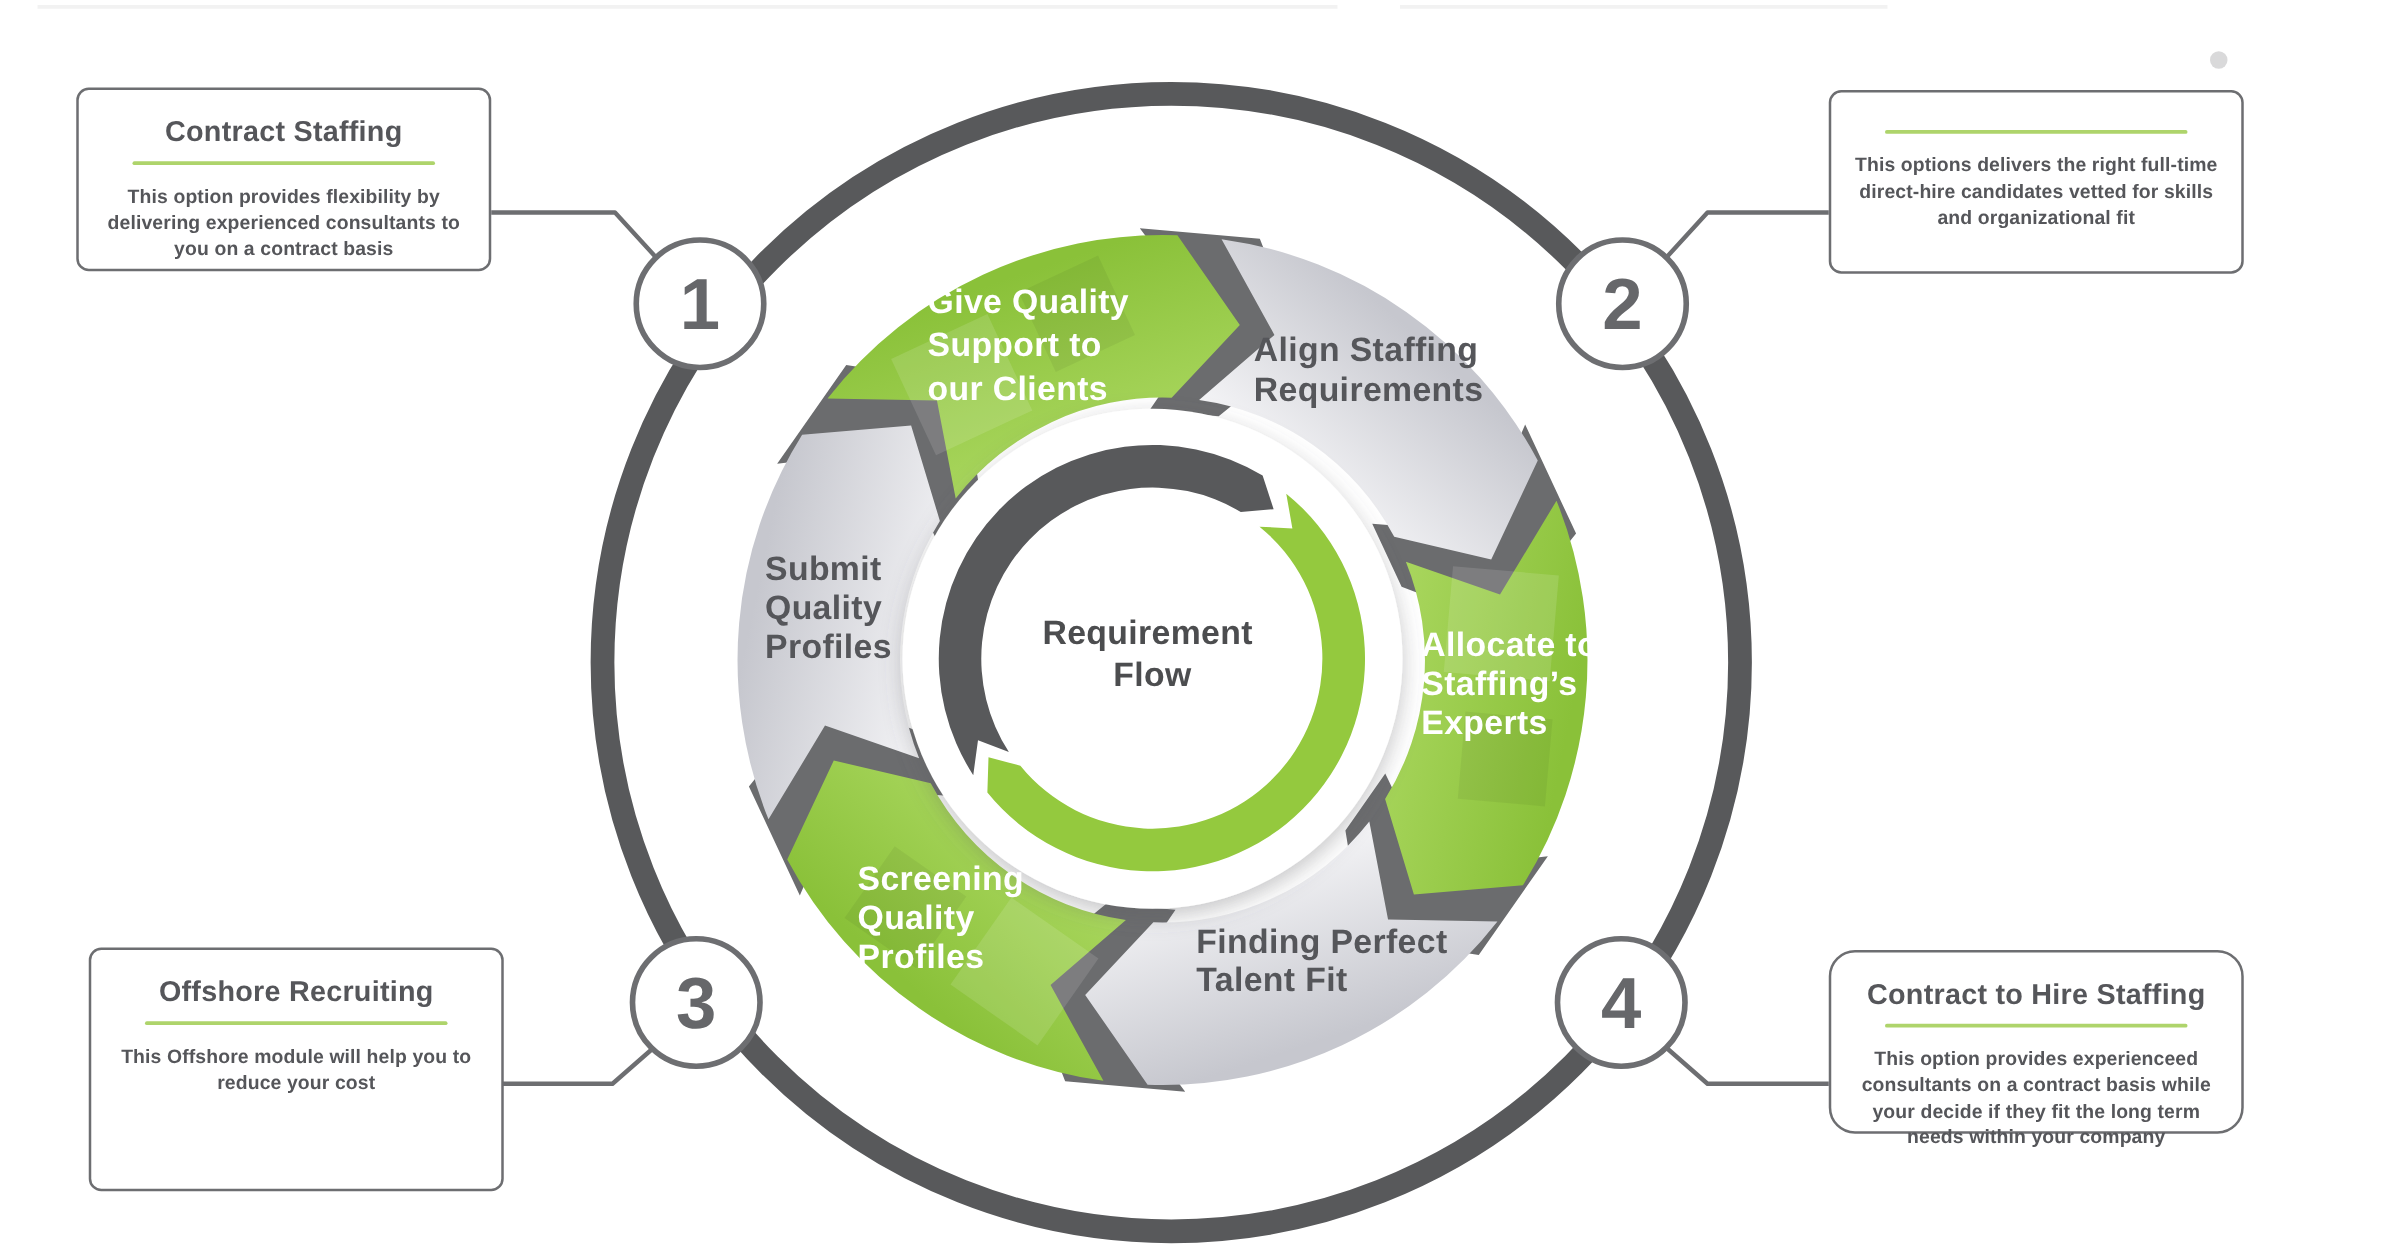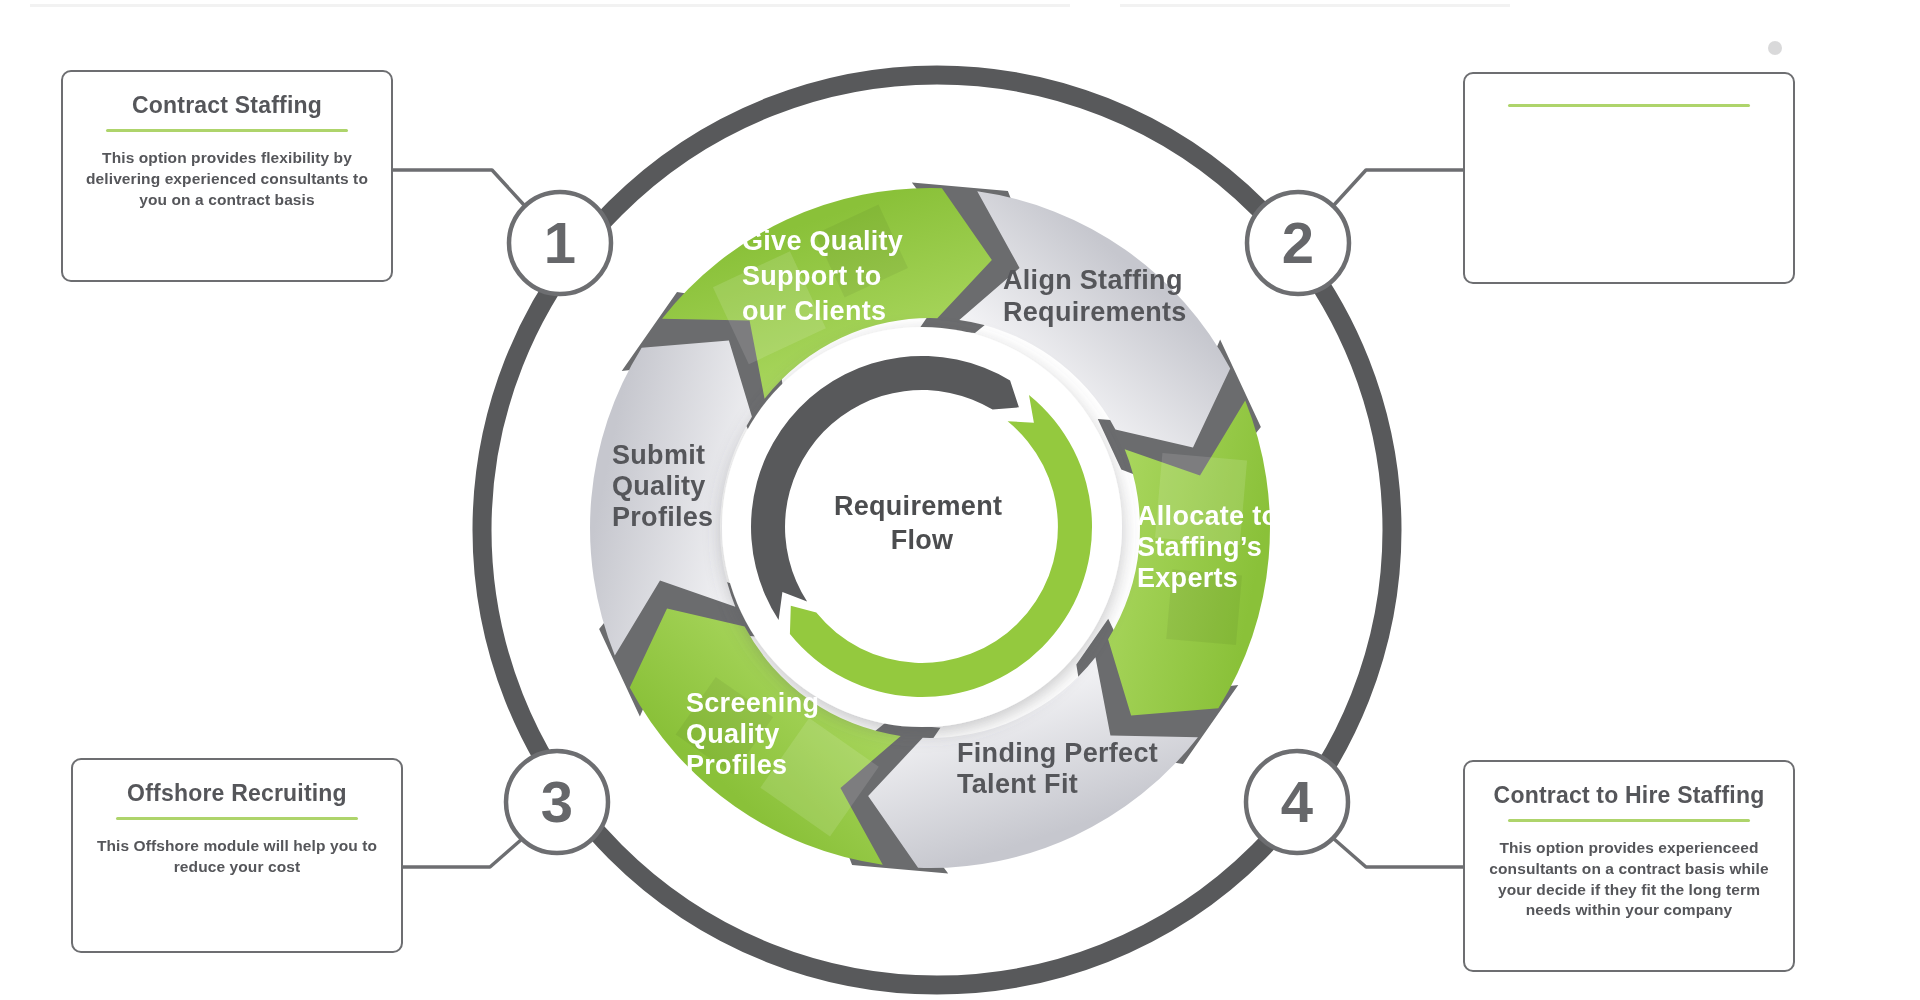--- a/index.html
+++ b/index.html
@@ -4,21 +4,21 @@
 <style>
   html,body{margin:0;padding:0;background:#ffffff;}
   body{
     width:1920px;height:1000px;position:relative;overflow:hidden;
     font-family:"Liberation Sans",sans-serif;
   }
   .stage{position:absolute;inset:0;}
   svg{position:absolute;left:0;top:0;}
 
   .card{
-    position:absolute;width:332px;height:212px;box-sizing:border-box;
+    position:absolute;width:332px;height:147px;box-sizing:border-box;
     background:#ffffff;border:2px solid #6d6e71;border-radius:10px;
     text-align:center;padding:20px 14px 14px;
   }
   .card h2{
     margin:0;font-size:23px;font-weight:bold;color:#55565a;letter-spacing:.2px;
   }
   .card .rule{width:242px;height:3px;margin:10px auto 16px;border-radius:2px;}
   .card p{
     margin:0;font-size:15.5px;font-weight:bold;color:#55565a;line-height:1.34;
     letter-spacing:.1px;
@@ -162,27 +162,28 @@
   </svg>
 
   <div class="card" style="left:61px;top:70px;">
     <h2>Contract Staffing</h2>
     <div class="rule" style="background:#aed46b;"></div>
     <p>This option provides flexibility by delivering experienced consultants to you on a contract basis</p>
   </div>
 
   <div class="card" style="left:1463px;top:72px;">
     <div class="rule" style="background:#aed46b;"></div>
+    <p>This options delivers the right full-time direct-hire candidates vetted for skills and organizational fit</p>
   </div>
 
   <div class="card" style="left:71px;top:758px;height:195px;">
     <h2>Offshore Recruiting</h2>
     <div class="rule" style="background:#aed46b;"></div>
     <p>This Offshore module will help you to reduce your cost</p>
   </div>
 
-  <div class="card" style="left:1463px;top:760px;">
+  <div class="card" style="left:1463px;top:760px;border-radius:21px;">
     <h2>Contract to Hire Staffing</h2>
     <div class="rule" style="background:#aed46b;"></div>
     <p>This option provides experienceed consultants on a contract basis while your decide if they fit the long term needs within your company</p>
   </div>
 
 </div>
 
 </body></html>

